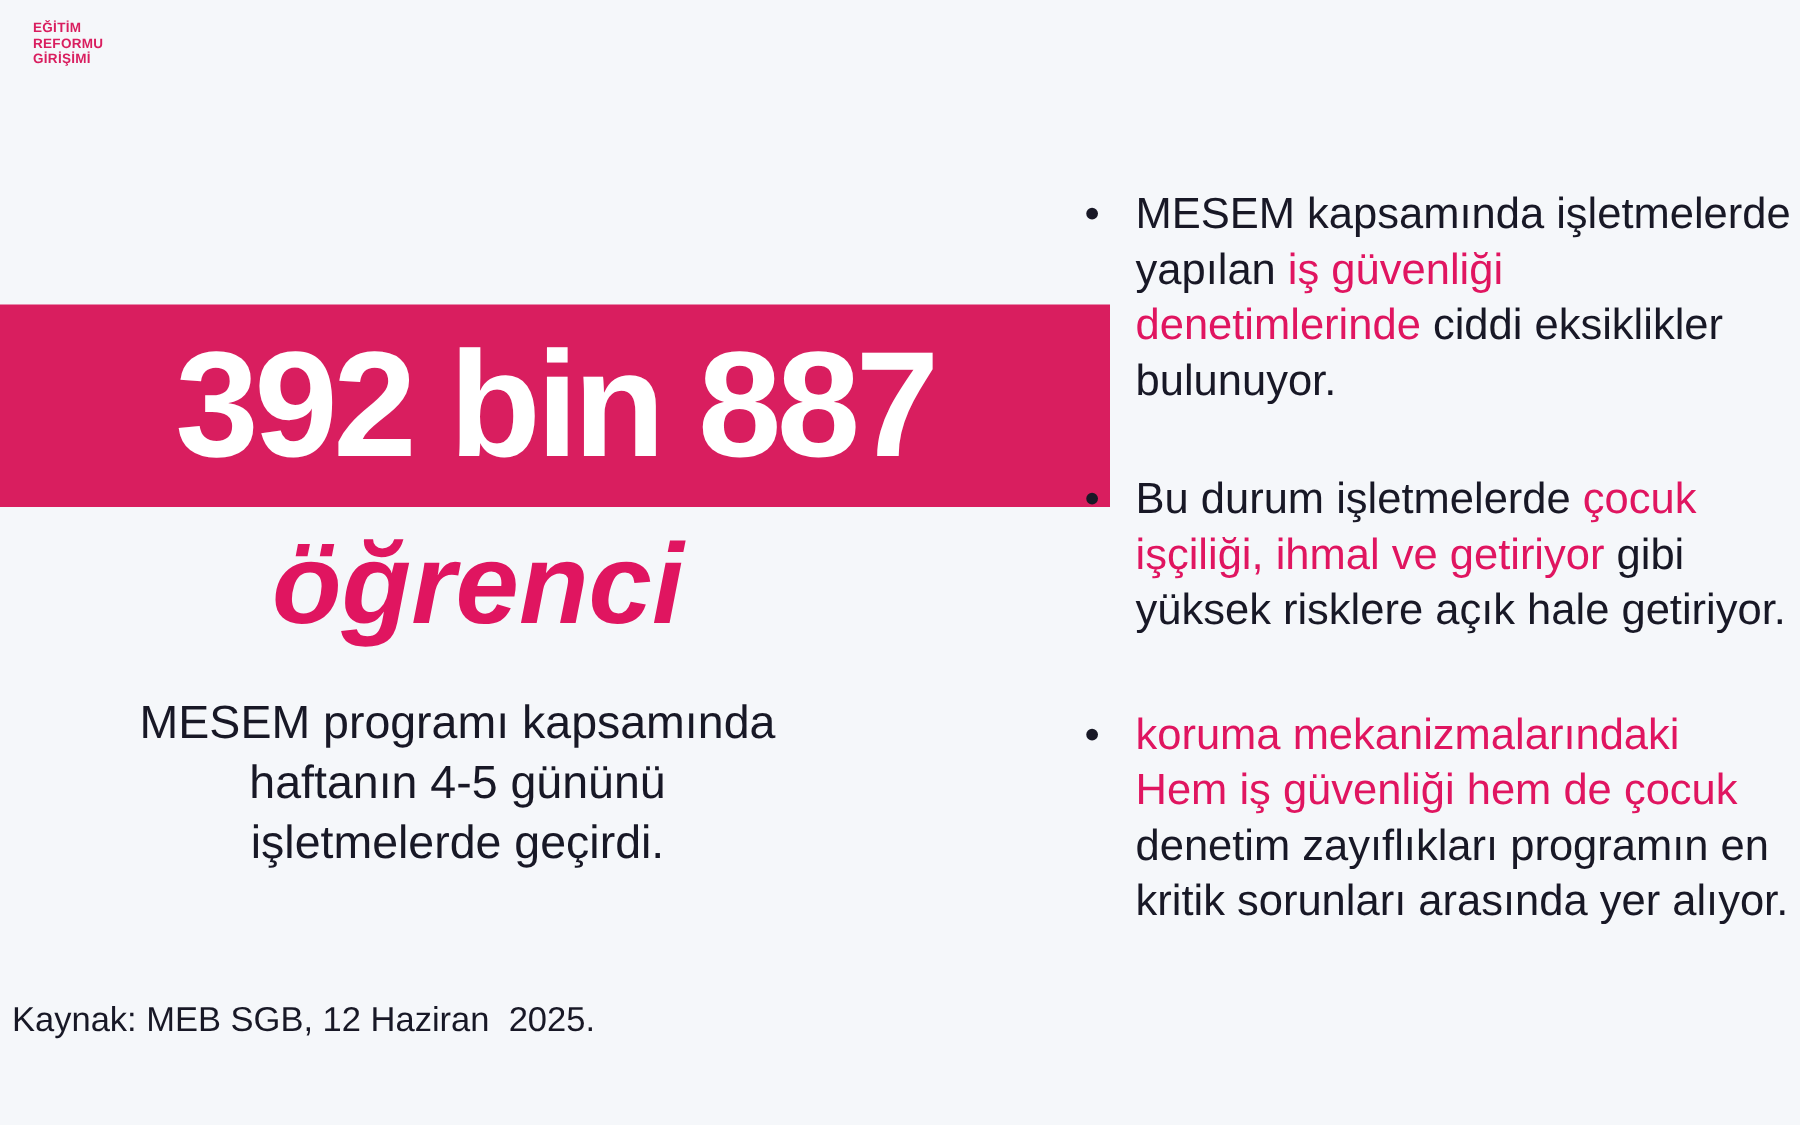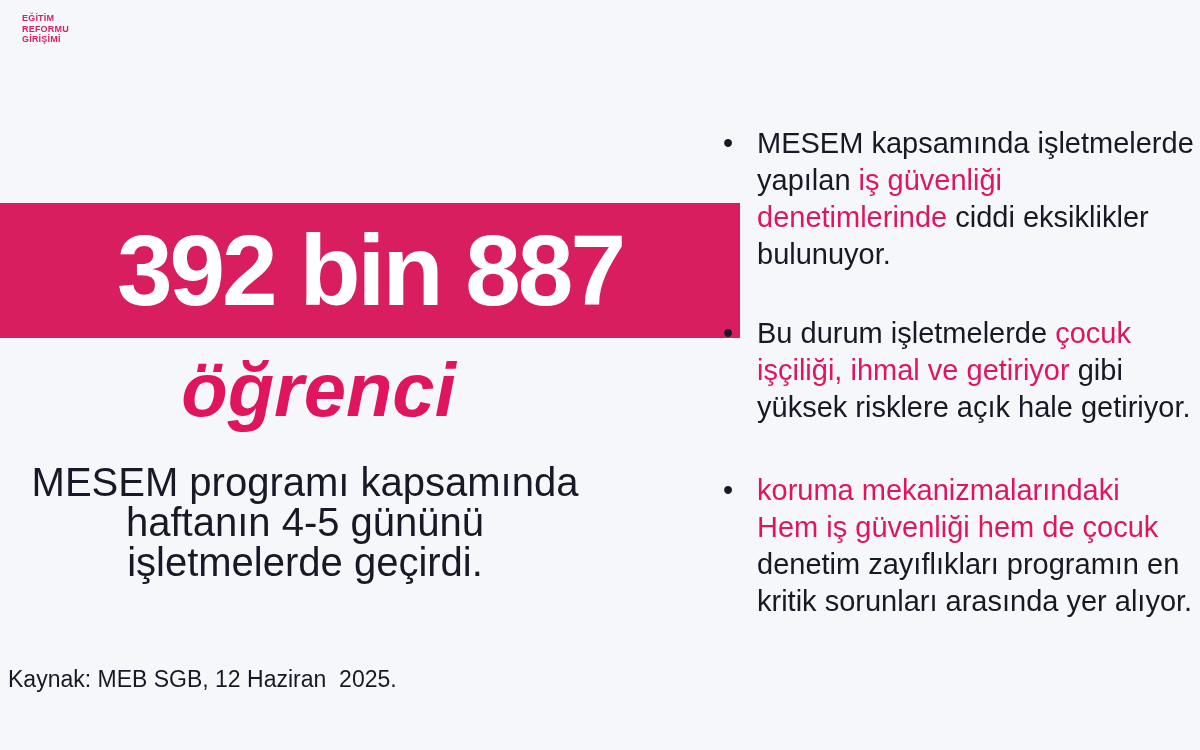--- a/index.html
+++ b/index.html
@@ -42,21 +42,21 @@
   .stat-unit{
     position:absolute;left:0;top:338px;width:637px;
     text-align:center;
     color:var(--accent-text);
     font-size:76px;line-height:80px;
     font-style:italic;font-weight:600;margin-top:12px;
   }
   .description{
     position:absolute;left:0;top:462px;width:610px;
     text-align:center;
-    font-size:40px;line-height:40px;font-weight:500;
+    font-size:31px;line-height:40px;font-weight:500;
     color:var(--dark);
   }
   .source{
     position:absolute;left:8px;top:666px;
     font-size:23px;font-weight:500;
     color:var(--dark);
     white-space:pre-wrap;
   }
   .bullets{
     position:absolute;left:723px;top:125px;width:477px;

